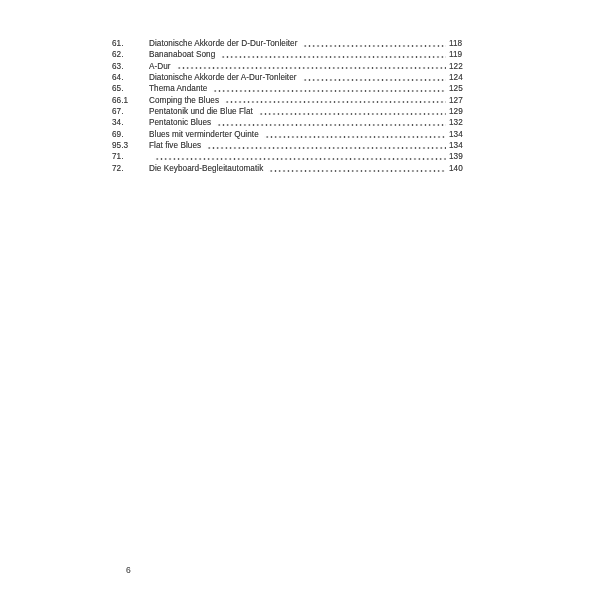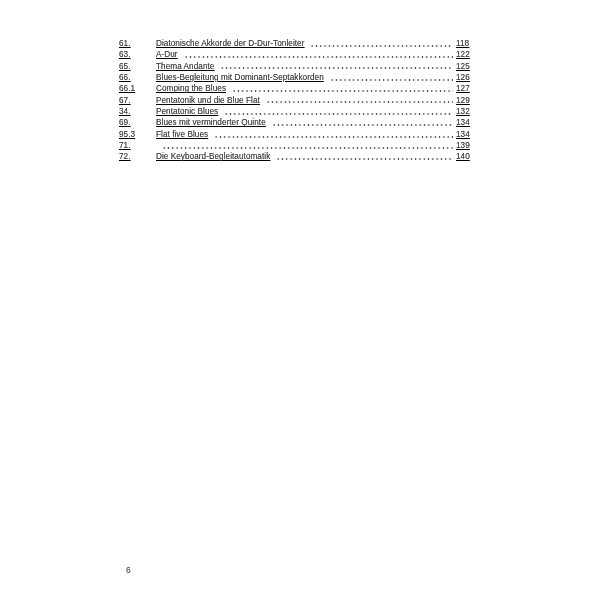--- a/index.html
+++ b/index.html
@@ -12,24 +12,23 @@
     font-family: "Liberation Sans", sans-serif;
   }
   .page {
     position: relative;
     width: 600px;
     height: 600px;
     background: #ffffff;
   }
   .toc {
     position: absolute;
-    left: 119px;
+    left: 112px;
     top: 38px;
     width: 351px;
-    text-decoration: underline;
   }
   .toc-row {
     display: flex;
     align-items: flex-start;
     height: 11.35px;
     line-height: 11.35px;
     font-size: 8.2px;
     color: #414141;
     letter-spacing: 0.05px;
     text-shadow: 0 0 0.35px rgba(70,70,70,0.65);
@@ -70,42 +69,48 @@
 
 <div class="page">
   <div class="toc">
   <div class="toc-row">
     <span class="toc-num">61.</span>
     <span class="toc-title">Diatonische Akkorde der D-Dur-Tonleiter</span>
     <span class="toc-leader"></span>
     <span class="toc-page">118</span>
   </div>
 
+  <div class="toc-row">
+    <span class="toc-num">62.</span>
+    <span class="toc-title">Bananaboat Song</span>
+    <span class="toc-leader"></span>
+    <span class="toc-page">119</span>
+  </div>
 
   <div class="toc-row">
     <span class="toc-num">63.</span>
     <span class="toc-title">A-Dur</span>
     <span class="toc-leader"></span>
     <span class="toc-page">122</span>
   </div>
 
+  <div class="toc-row">
+    <span class="toc-num">64.</span>
+    <span class="toc-title">Diatonische Akkorde der A-Dur-Tonleiter</span>
+    <span class="toc-leader"></span>
+    <span class="toc-page">124</span>
+  </div>
 
   <div class="toc-row">
     <span class="toc-num">65.</span>
     <span class="toc-title">Thema Andante</span>
     <span class="toc-leader"></span>
     <span class="toc-page">125</span>
   </div>
 
-  <div class="toc-row">
-    <span class="toc-num">66.</span>
-    <span class="toc-title">Blues-Begleitung mit Dominant-Septakkorden</span>
-    <span class="toc-leader"></span>
-    <span class="toc-page">126</span>
-  </div>
 
   <div class="toc-row">
     <span class="toc-num">66.1</span>
     <span class="toc-title">Comping the Blues</span>
     <span class="toc-leader"></span>
     <span class="toc-page">127</span>
   </div>
 
   <div class="toc-row">
     <span class="toc-num">67.</span>

